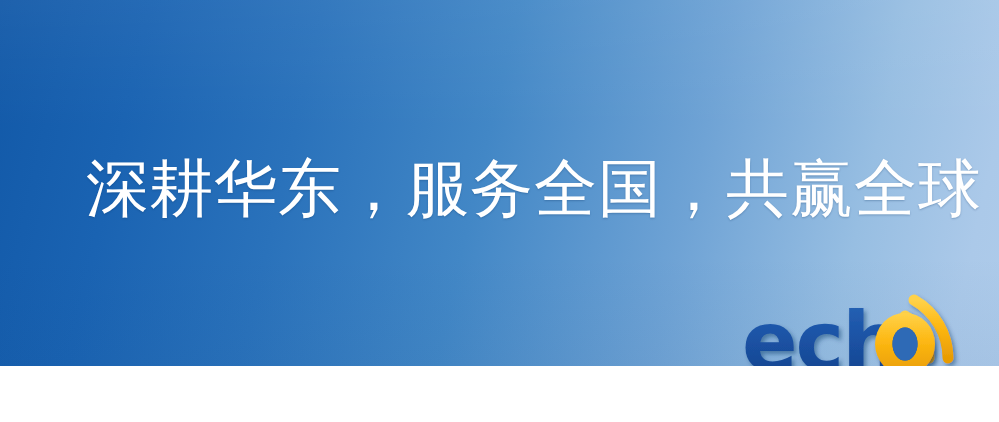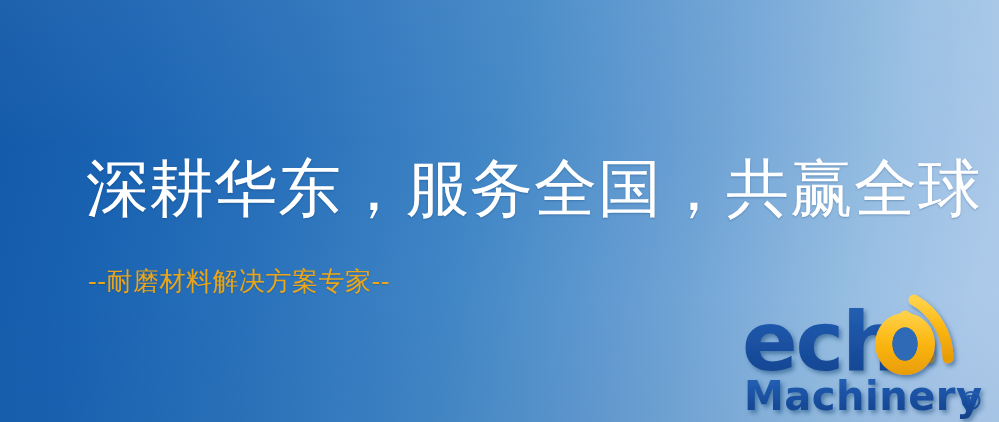--- a/index.html
+++ b/index.html
@@ -4,21 +4,21 @@
 <style>
   html, body {
     margin: 0;
     padding: 0;
     background: #ffffff;
   }
 
   .banner {
     position: relative;
     width: 999px;
-    height: 422px;
+    height: 366px;
     overflow: hidden;
     font-family: "Liberation Sans", sans-serif;
     
     background:
       linear-gradient(103deg,
         #1259a8 0%,
         #1a63b2 14%,
         #2a72bb 30%,
         #4287c6 48%,
         #6fa3d5 68%,
@@ -99,21 +99,20 @@
 </style>
 </head>
 <body>
 
 <div class="banner">
 
   <div class="banner__sheen"></div>
 
   <h1 class="headline">深耕华东，服务全国，共赢全球</h1>
 
-  <p class="subtitle">--耐磨材料解决方案专家--</p>
 
   <div class="logo">
 
     <span class="visually-hidden">echo</span>
     <span class="visually-hidden">Machinery</span>
     <span class="visually-hidden">®</span>
 
     <svg class="logo__mark" viewBox="0 0 257 130" xmlns="http://www.w3.org/2000/svg">
       <defs>
         <linearGradient id="blueGrad" x1="0" y1="0" x2="0" y2="1">

